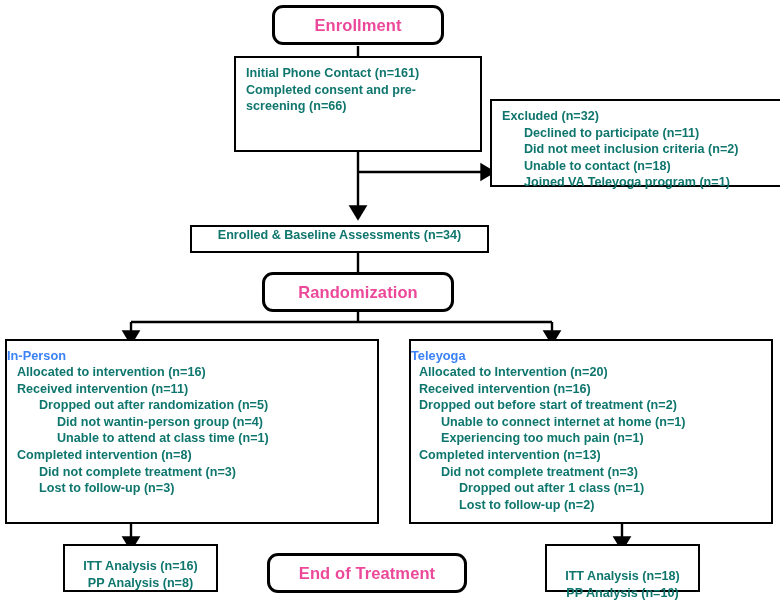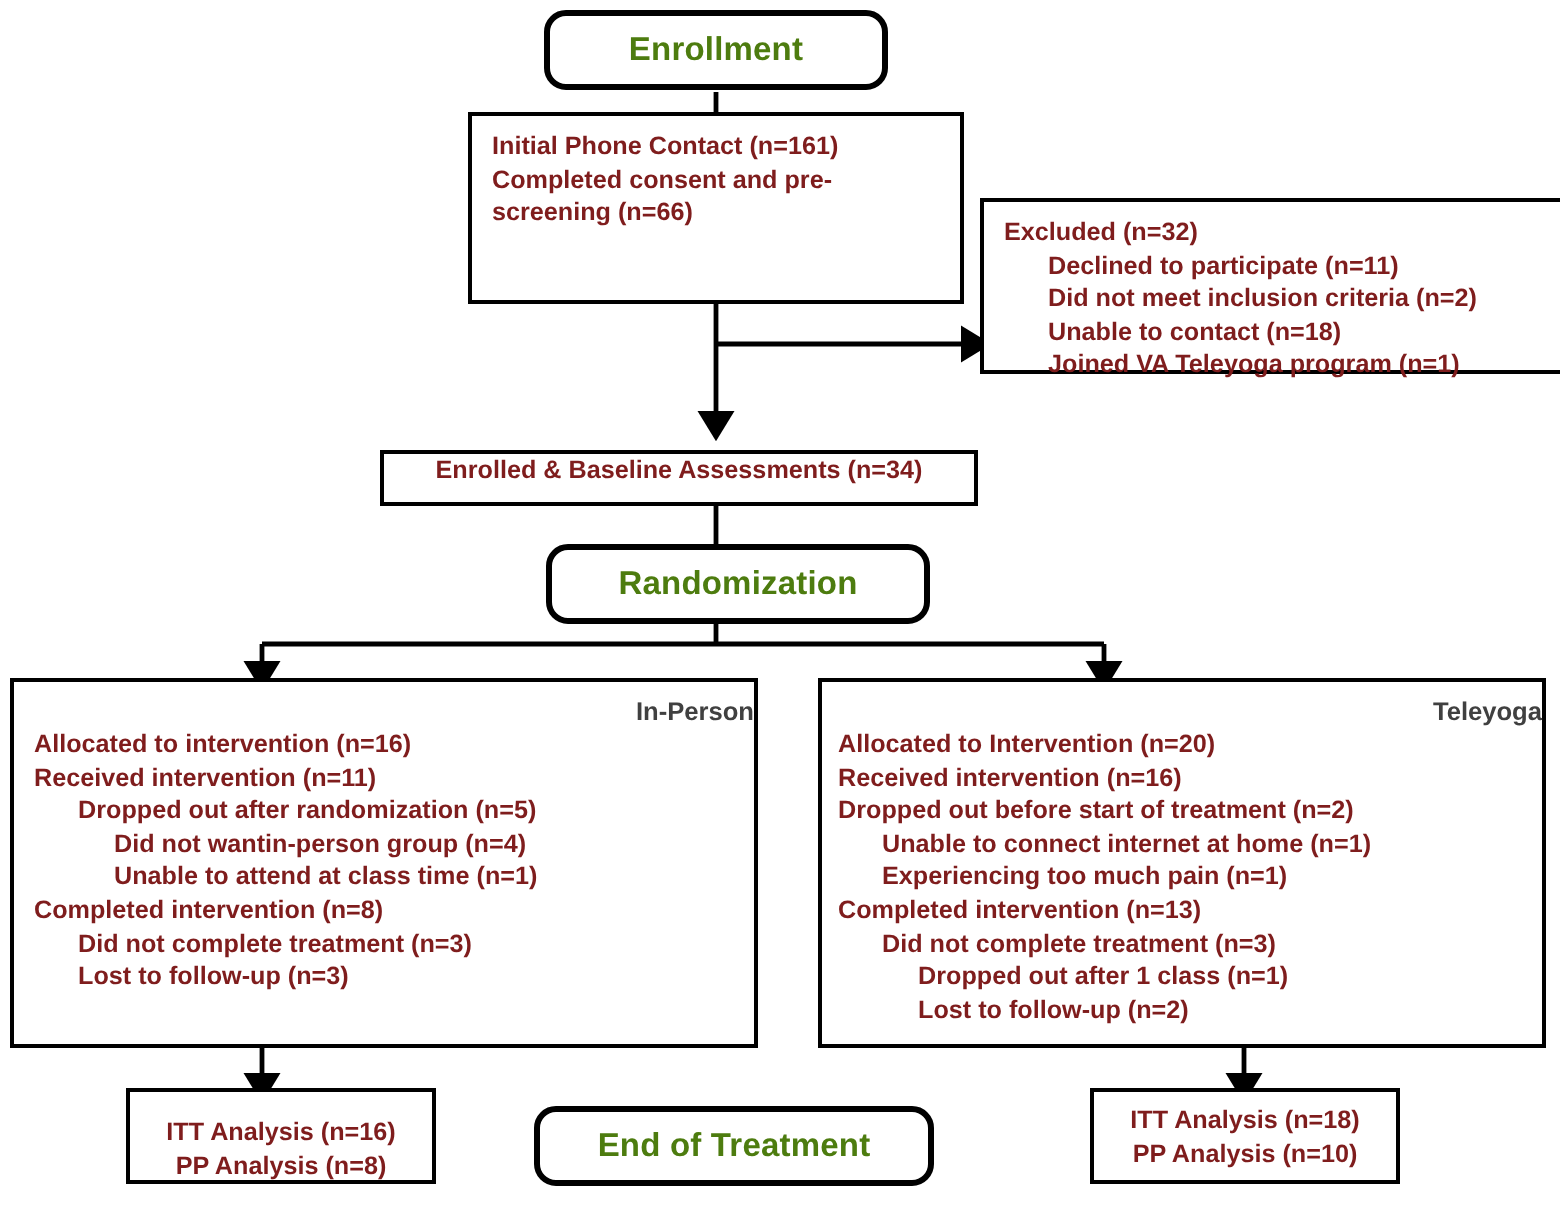--- a/index.html
+++ b/index.html
@@ -10,31 +10,31 @@
 
   .svg-layer{position:absolute;left:0;top:0;width:780px;height:606px;
              pointer-events:none;}
 
   .box{position:absolute;box-sizing:border-box;background:#fff;
        border:2px solid #000;}
   .rbox{position:absolute;box-sizing:border-box;background:#fff;
         border:3px solid #000;border-radius:11px;
         display:flex;align-items:center;justify-content:center;}
 
-  .stage-label{font-weight:bold;font-size:16.5px;color:#4d7c0f;
+  .stage-label{font-weight:bold;font-size:16.5px;color:#ec4899;
                letter-spacing:.1px;white-space:nowrap;}
 
-  .txt{font-size:12.6px;font-weight:bold;color:#7f1d1d;line-height:16.6px;
+  .txt{font-size:12.6px;font-weight:bold;color:#0f766e;line-height:16.6px;
        white-space:nowrap;}
   .ln{display:block;}
   .i1{padding-left:22px;}
   .i2{padding-left:40px;}
 
-  .arm-title{font-size:12.8px;font-weight:bold;text-align:right;
-             line-height:17px;color:#404040;}
+  .arm-title{font-size:12.8px;font-weight:bold;text-align:left;
+             line-height:17px;color:#3b82f6;}
 
   .pad{padding:7px 0 0 10px;}
   .center-line{text-align:center;}
 </style>
 </head>
 <body>
 
 <div id="canvas">
 
   <svg class="svg-layer" viewBox="0 0 780 606" width="780" height="606">
@@ -83,21 +83,21 @@
       <span class="ln i1">Did not meet inclusion criteria (n=2)</span>
       <span class="ln i1">Unable to contact (n=18)</span>
       <span class="ln i1">Joined VA Teleyoga program (n=1)</span>
     </div>
   </div>
 
   <div class="box" style="left:190px;top:225px;width:299px;height:28px;display:flex;justify-content:center;">
     <span class="txt">Enrolled &amp; Baseline Assessments (n=34)</span>
   </div>
 
-  <div class="rbox" style="left:273px;top:272px;width:192px;height:40px;">
+  <div class="rbox" style="left:262px;top:272px;width:192px;height:40px;">
     <span class="stage-label">Randomization</span>
   </div>
 
   <div class="box" style="left:5px;top:339px;width:374px;height:185px;">
     <div class="arm-title" style="margin-top:6px;">In-Person</div>
     <div class="txt" style="padding-left:10px;">
       <span class="ln">Allocated to intervention (n=16)</span>
       <span class="ln">Received intervention (n=11)</span>
       <span class="ln i1">Dropped out after randomization (n=5)</span>
       <span class="ln i2">Did not wantin-person group (n=4)</span>
@@ -128,19 +128,19 @@
       <span class="ln">ITT Analysis (n=16)</span>
       <span class="ln">PP Analysis (n=8)</span>
     </div>
   </div>
 
   <div class="rbox" style="left:267px;top:553px;width:200px;height:40px;">
     <span class="stage-label">End of Treatment</span>
   </div>
 
   <div class="box" style="left:545px;top:544px;width:155px;height:48px;">
-    <div class="txt center-line" style="padding-top:6px;">
+    <div class="txt center-line" style="padding-top:22px;">
       <span class="ln">ITT Analysis (n=18)</span>
       <span class="ln">PP Analysis (n=10)</span>
     </div>
   </div>
 
 </div>
 
 </body></html>

